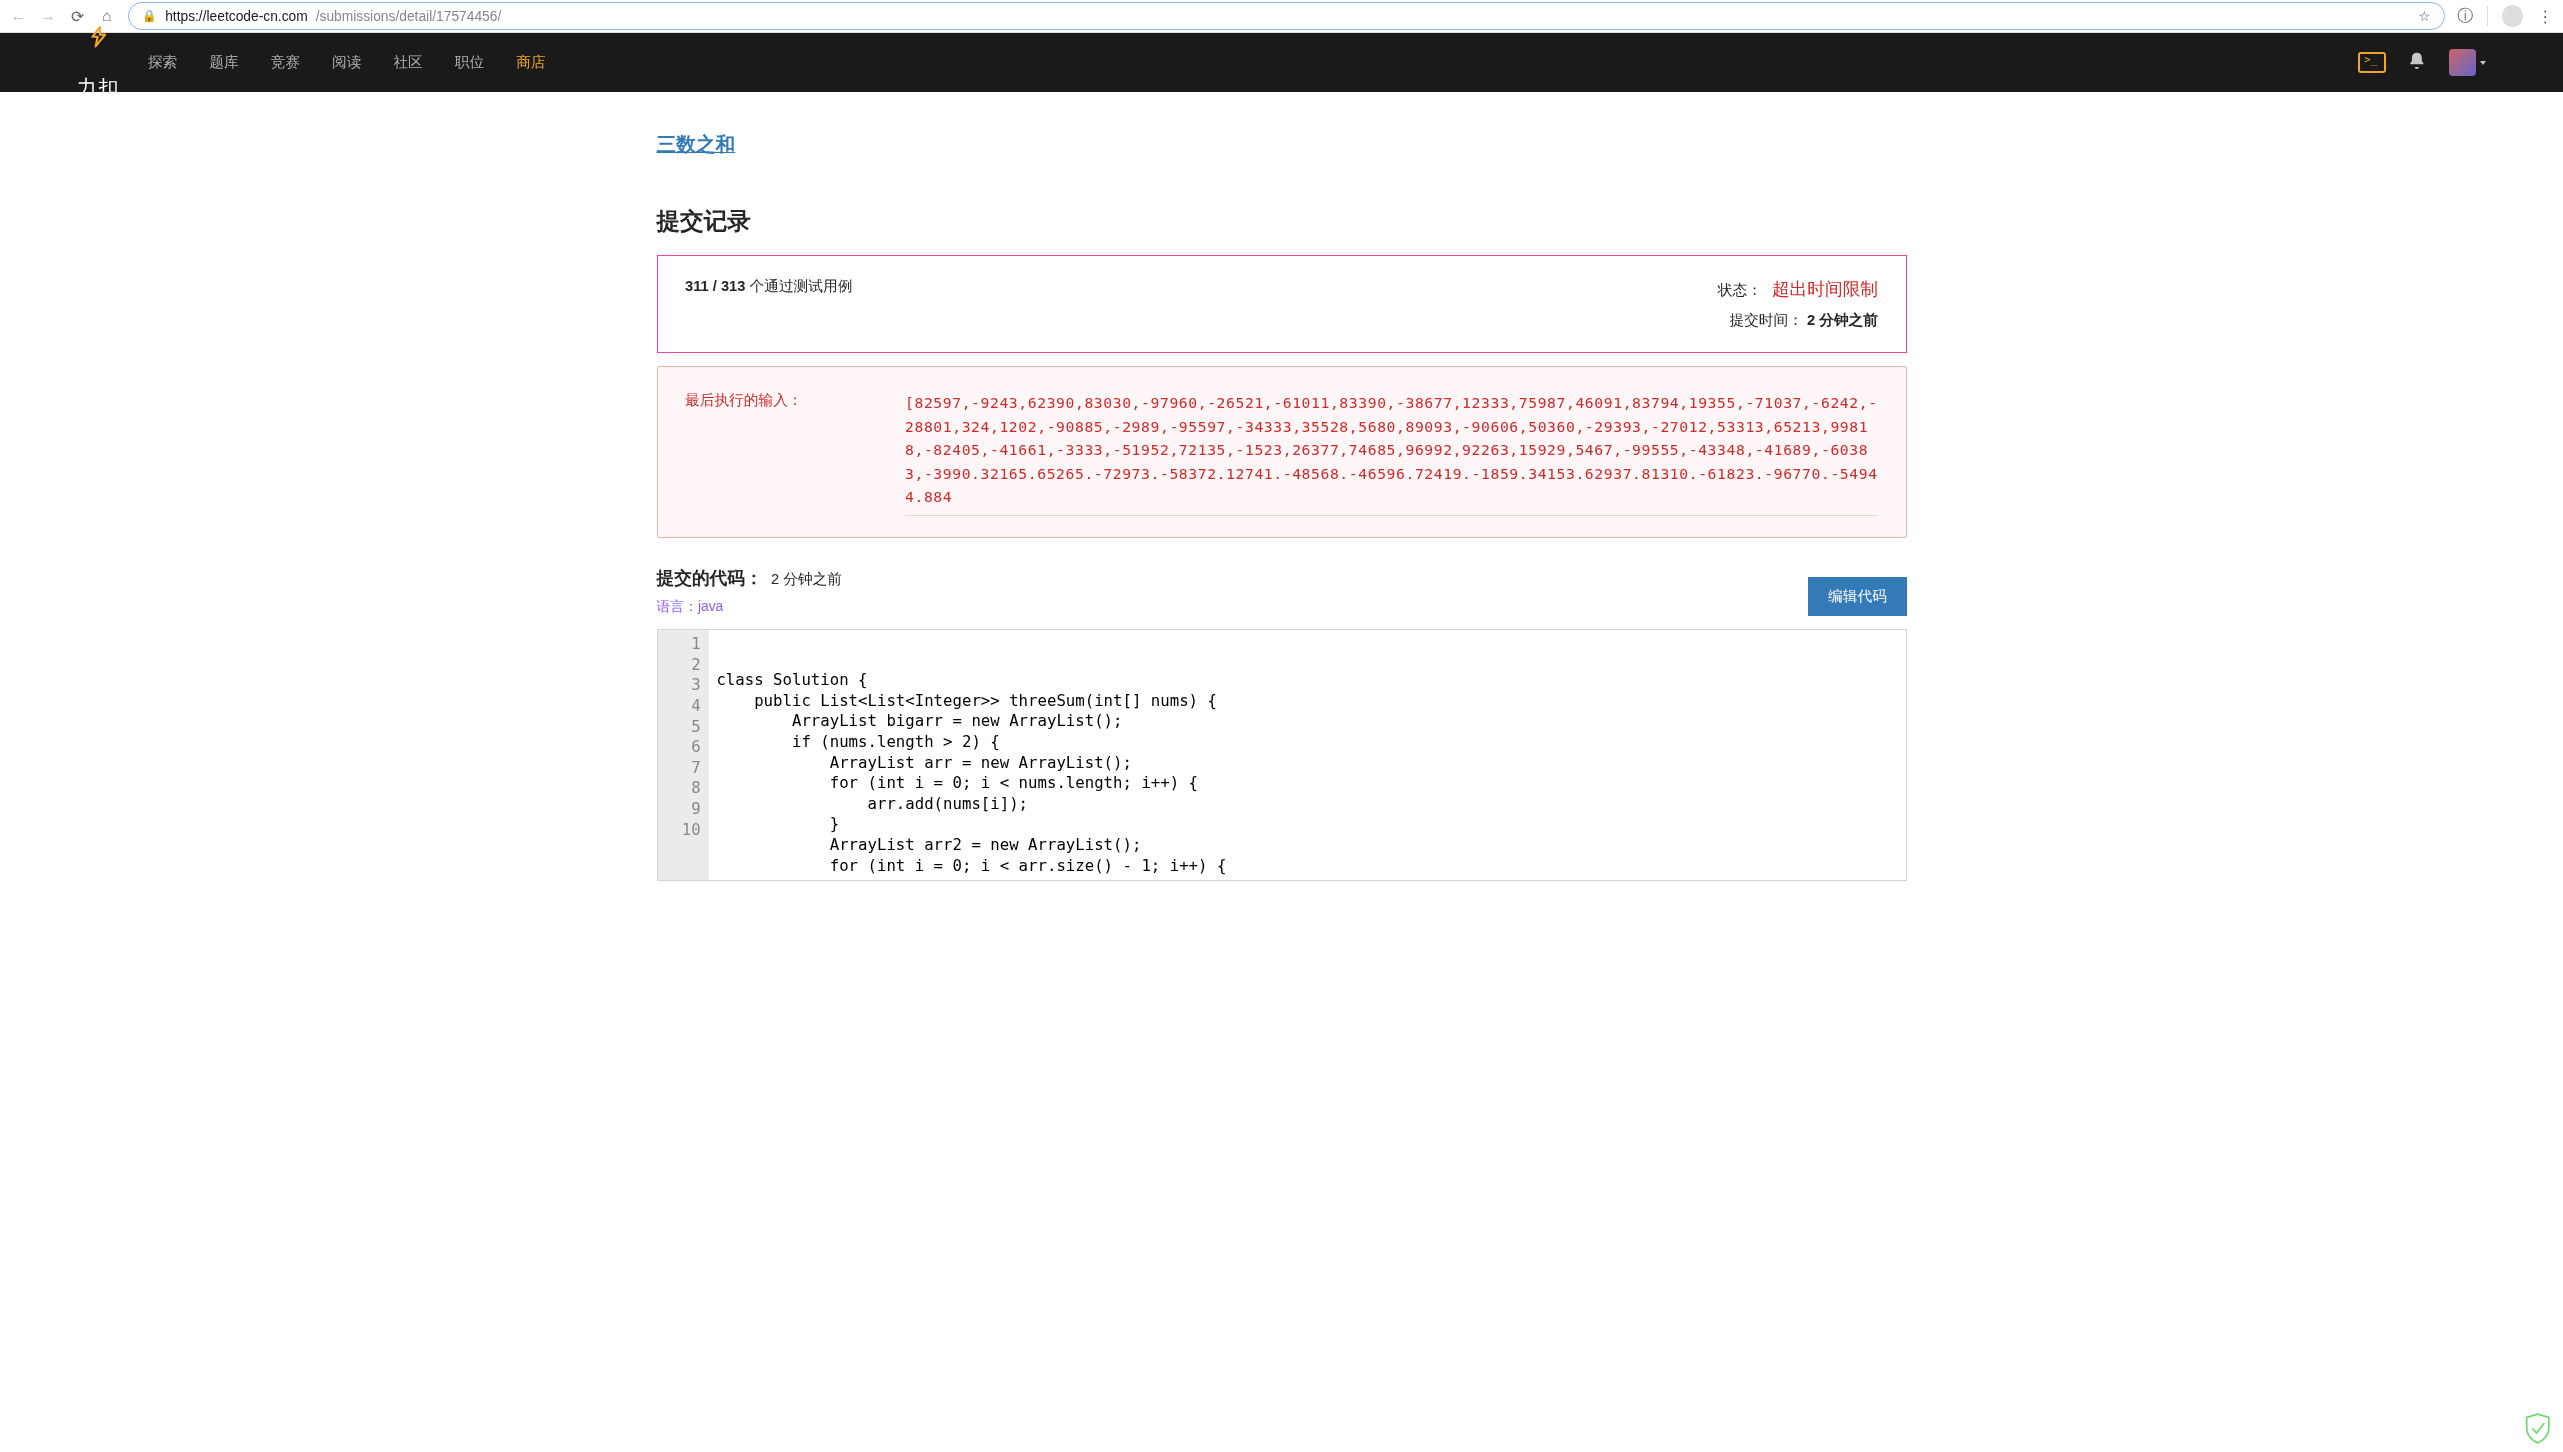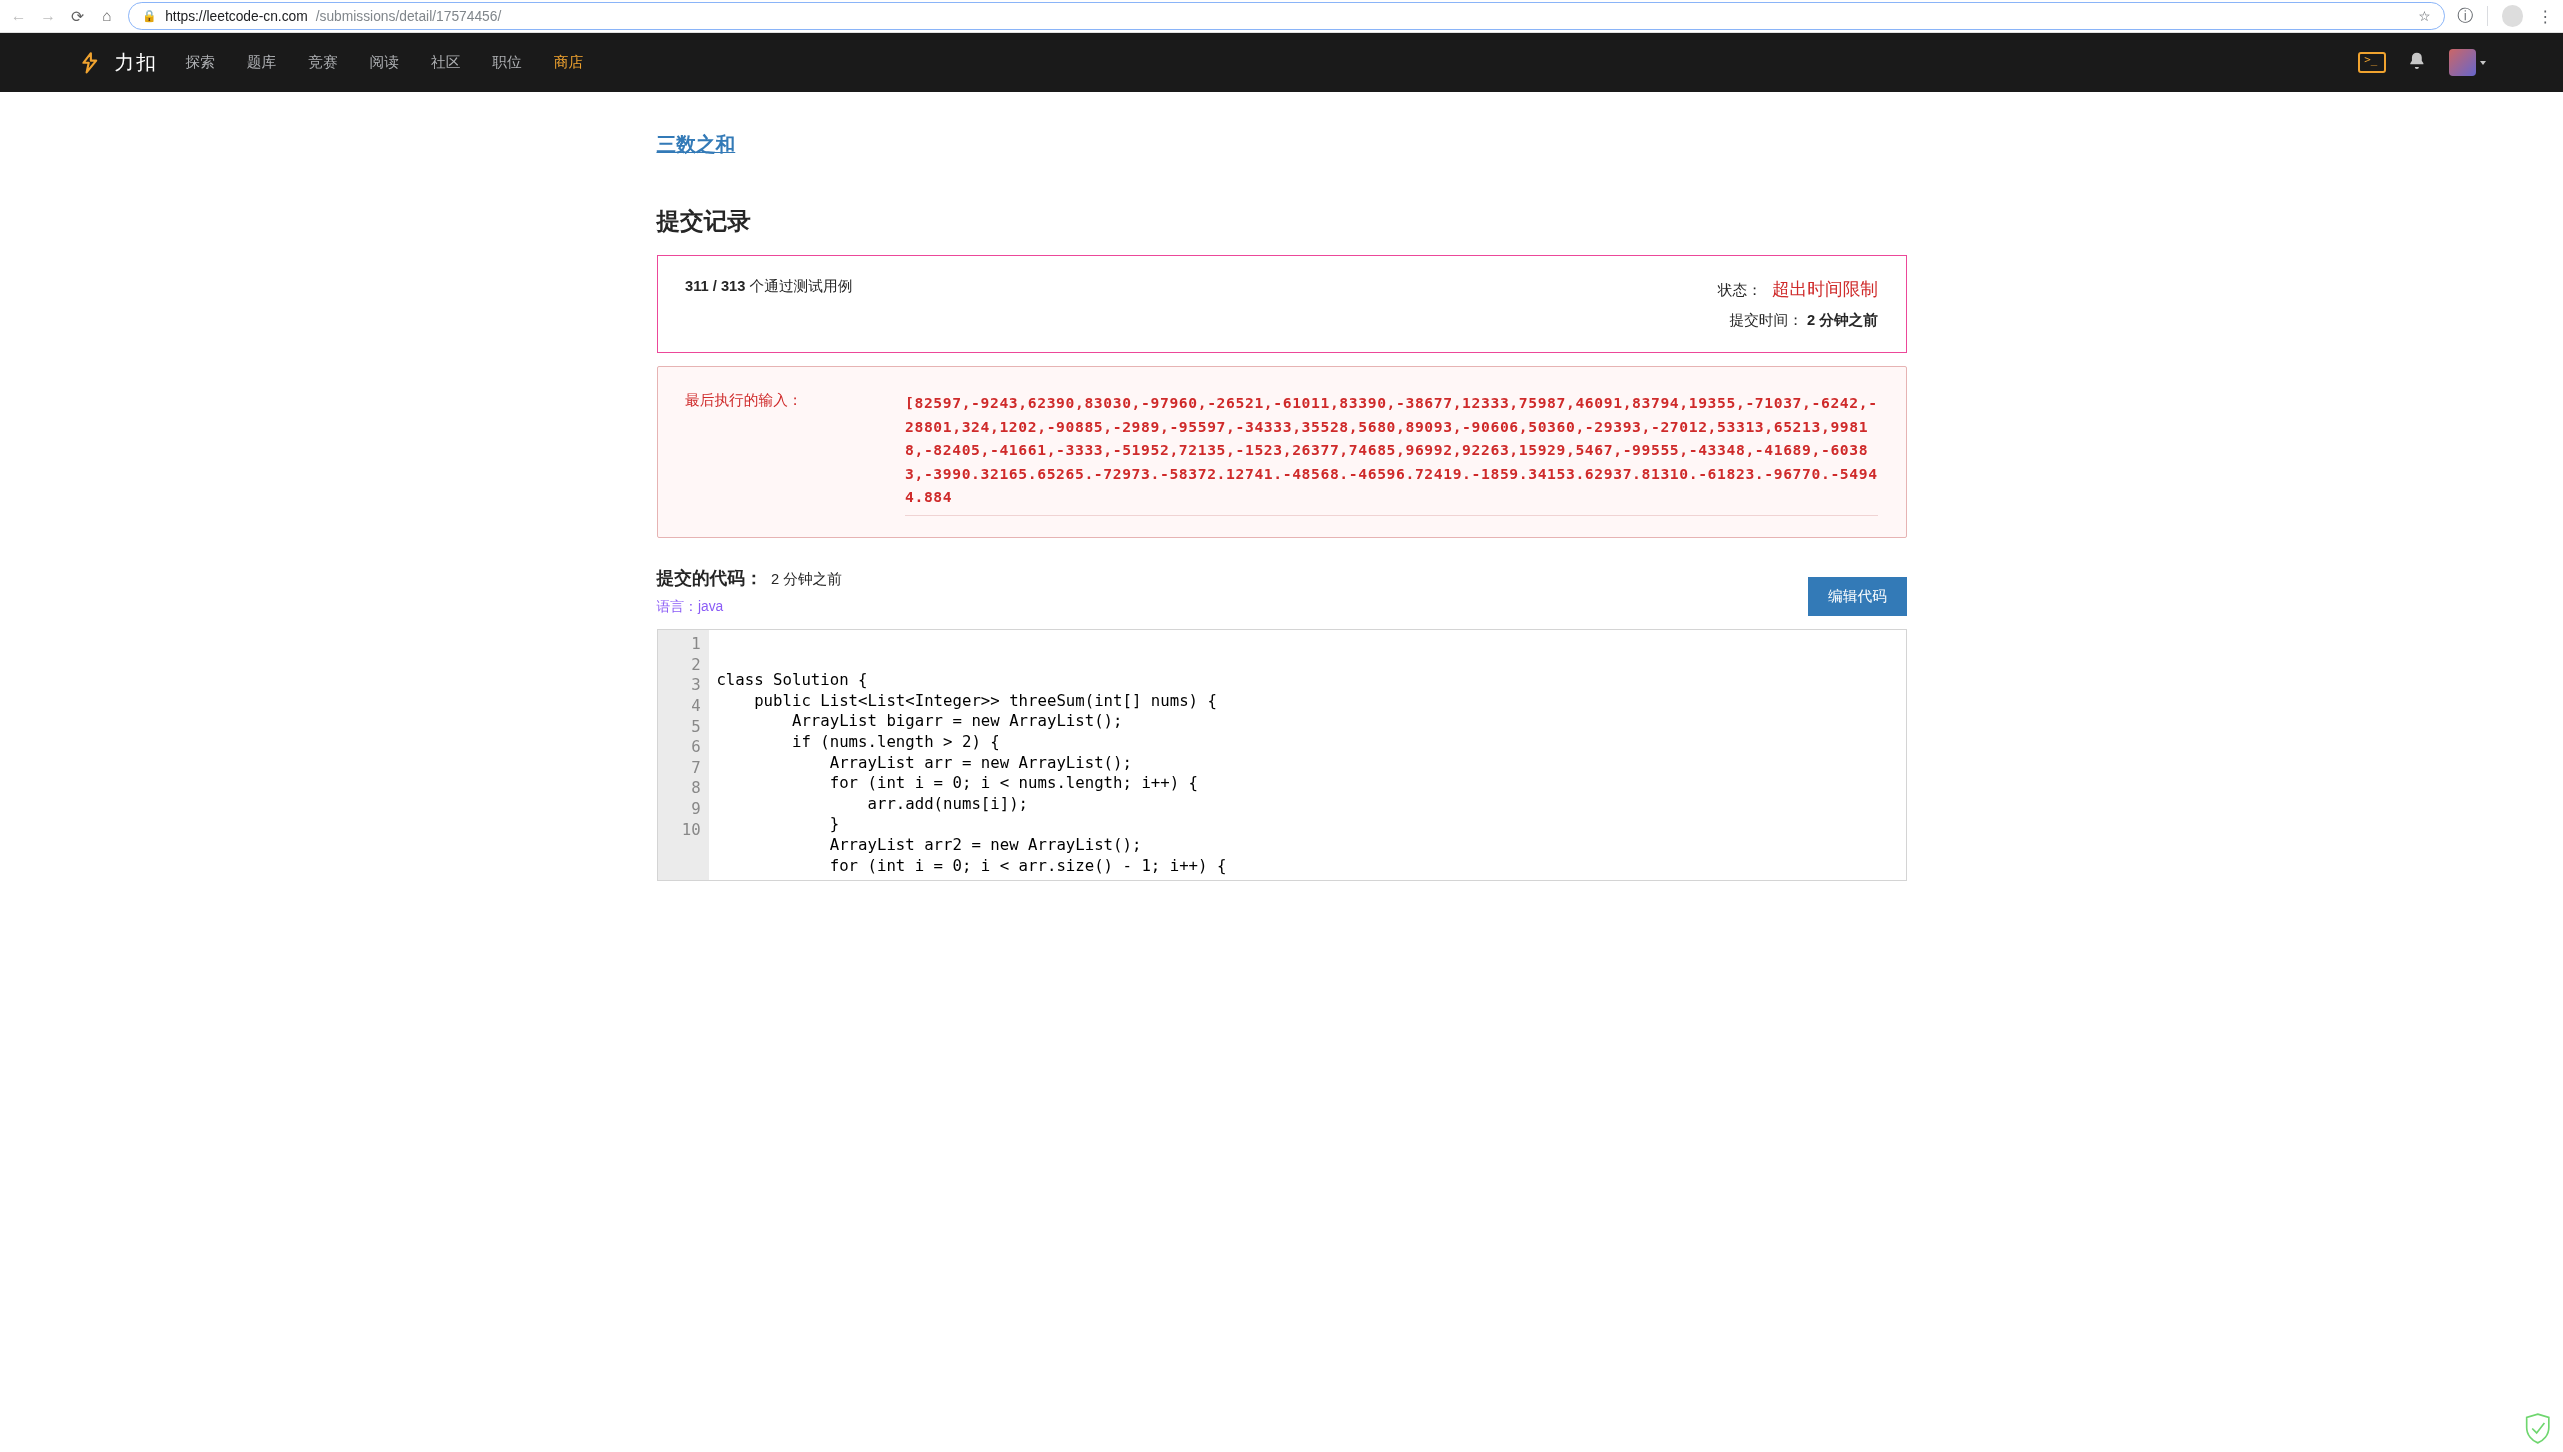--- a/index.html
+++ b/index.html
@@ -42,22 +42,23 @@
 
   
   .topnav {
     height: 59px;
     background: #1a1a1a;
     display:flex;
     align-items:center;
     padding: 0 77px;
   }
   .brand {
-    display:flex; align-items:center; gap:12px;
+    display:flex; align-items:center; gap:24px;
     margin-right: 27.5px;
+    flex-direction: column;
   }
   .brand-logo {
     width:25.6px; height:25.6px;
   }
   .brand-text { color:#fff; font-size:19.7px; letter-spacing:2px; font-weight:400; }
   .nav-links { display:flex; gap:32px; }
   .nav-link { color:#aeb0b3; font-size:14.7px; text-decoration:none; }
   .nav-link.accent { color:#f0a32f; }
   .nav-right { margin-left:auto; display:flex; align-items:center; gap:21.6px; }
   .nav-icon { color:#c7c7c7; }
@@ -103,21 +104,21 @@
     padding: 23.6px 27.5px 21.6px 27.5px;
     border-radius:2px;
   }
   .input-row { display:flex; align-items:flex-start; }
   .input-label { color:#cf2a2a; font-size:14.7px; min-width:220px; }
   .input-val {
     color:#cf2a2a; font-size:14.7px; font-family:"Menlo","Consolas",monospace;
     word-break:break-all; line-height:1.6;
     border-bottom:1px solid #f0d3d3; padding-bottom:5.9px;
     letter-spacing:0.6px;
-    font-weight:700;
+    font-weight:400;
   }
 
   .code-header { margin-top:27.5px; display:flex; align-items:flex-end; }
   .code-header-left h3 { font-size:17.7px; font-weight:600; display:inline; }
   .code-header-left .time-inline { font-size:14.7px; font-weight:400; margin-left:3.9px; }
   .lang-line { margin-top:7.9px; font-size:13.8px; color:#8b5cf6; }
   .edit-btn {
     margin-left:auto;
     background:#337ab7; color:#fff; border:none;
     padding:9.8px 19.7px; font-size:14.7px; border-radius:0;

